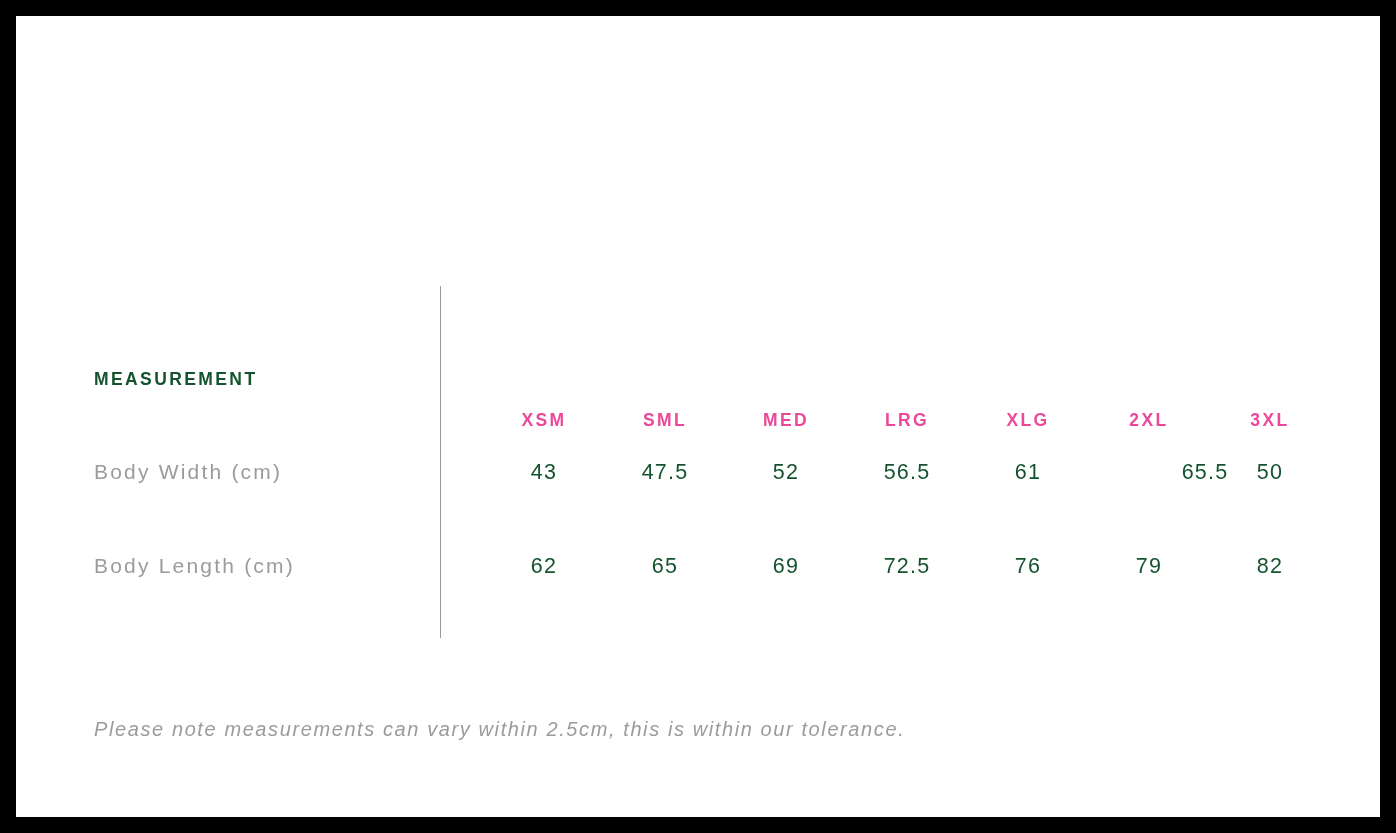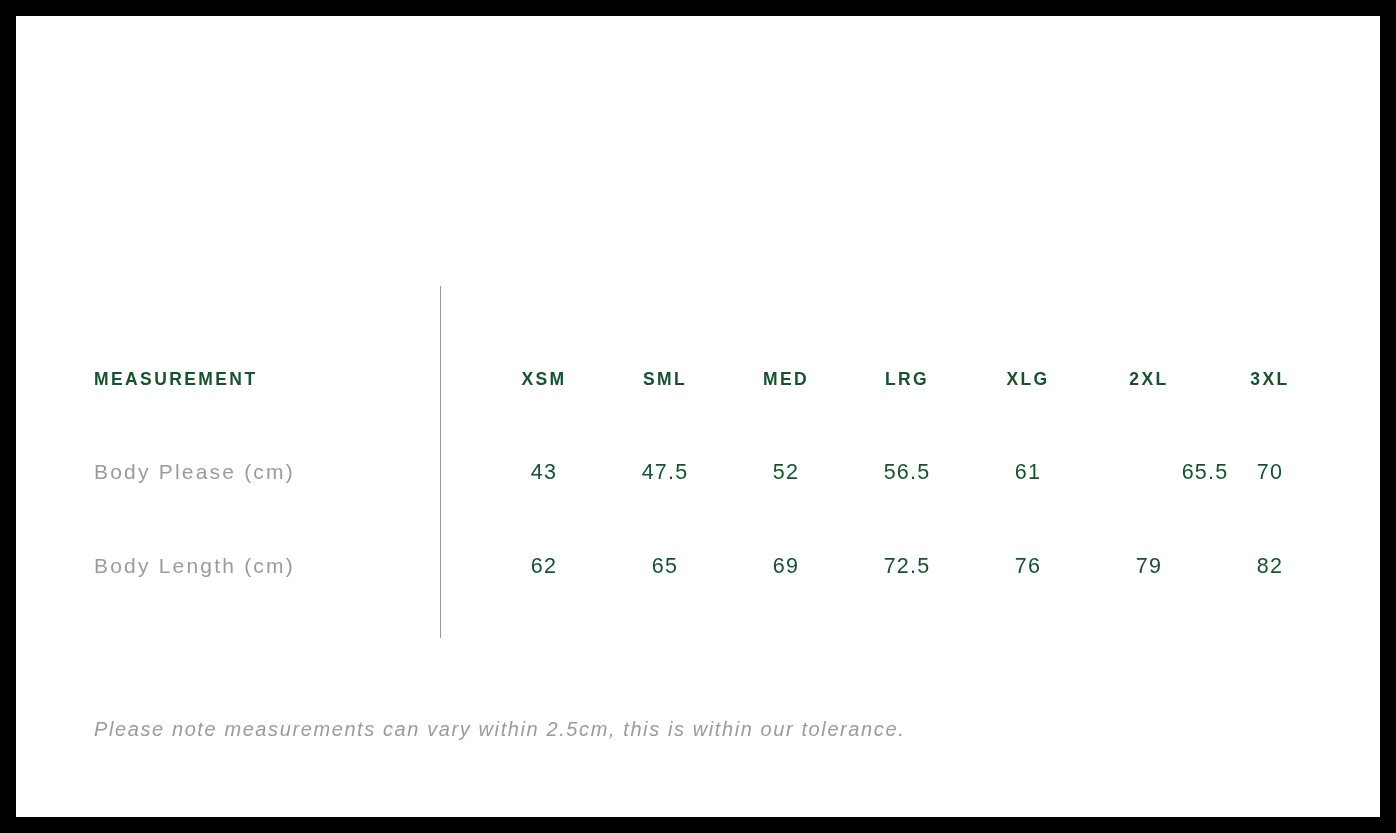--- a/index.html
+++ b/index.html
@@ -77,21 +77,22 @@
   .cell {
     position: absolute;
     width: 120px;
     text-align: center;
     white-space: nowrap;
   }
   .cell-header {
     font-size: 17.5px;
     font-weight: bold;
     letter-spacing: 2.4px;
-    color: #14532d;
+    color: #ec4899;
+    margin-top: 41px;
   }
   .cell-body {
     font-size: 21.5px;
     letter-spacing: 1.2px;
     color: #14532d;
   }
   .note {
     position: absolute;
     left: 78px;
     top: 702px;
@@ -117,28 +118,28 @@
       <div class="cell cell-header" style="left:468px;">XSM</div>
       <div class="cell cell-header" style="left:589px;">SML</div>
       <div class="cell cell-header" style="left:710px;">MED</div>
       <div class="cell cell-header" style="left:831px;">LRG</div>
       <div class="cell cell-header" style="left:952px;">XLG</div>
       <div class="cell cell-header" style="left:1073px;">2XL</div>
       <div class="cell cell-header" style="left:1194px;">3XL</div>
     </div>
 
     <div class="row row-0">
-      <div class="label label-body">Body Please (cm)</div>
+      <div class="label label-body">Body Width (cm)</div>
       <div class="cell cell-body" style="left:468px;">43</div>
       <div class="cell cell-body" style="left:589px;">47.5</div>
       <div class="cell cell-body" style="left:710px;">52</div>
       <div class="cell cell-body" style="left:831px;">56.5</div>
       <div class="cell cell-body" style="left:952px;">61</div>
       <div class="cell cell-body" style="left:1129px;">65.5</div>
-      <div class="cell cell-body" style="left:1194px;">70</div>
+      <div class="cell cell-body" style="left:1194px;">50</div>
     </div>
 
     <div class="row row-1">
       <div class="label label-body">Body Length (cm)</div>
       <div class="cell cell-body" style="left:468px;">62</div>
       <div class="cell cell-body" style="left:589px;">65</div>
       <div class="cell cell-body" style="left:710px;">69</div>
       <div class="cell cell-body" style="left:831px;">72.5</div>
       <div class="cell cell-body" style="left:952px;">76</div>
       <div class="cell cell-body" style="left:1073px;">79</div>

